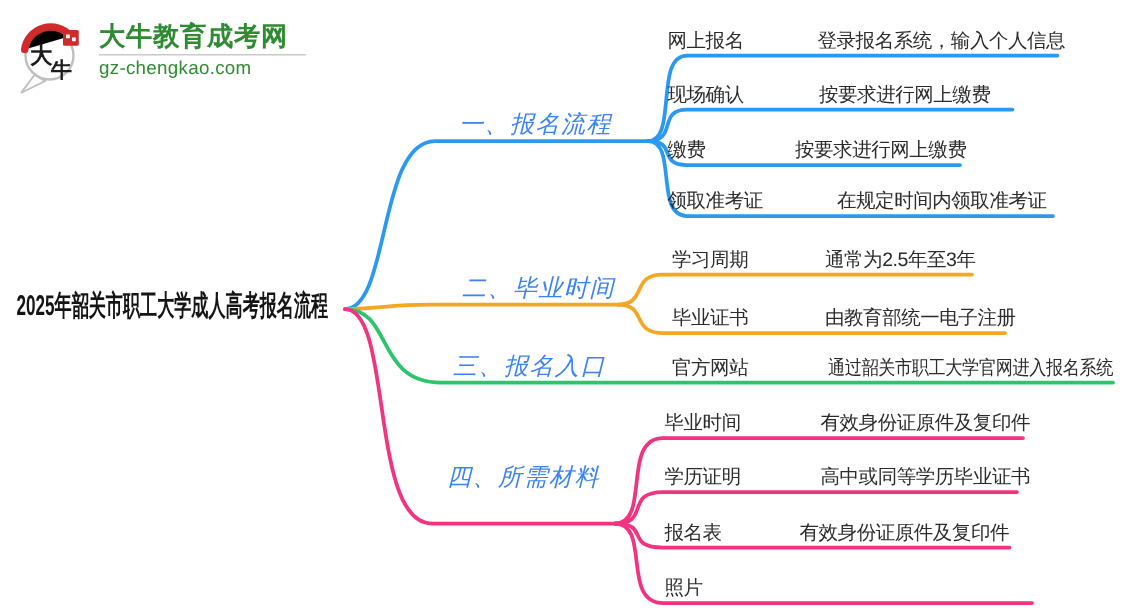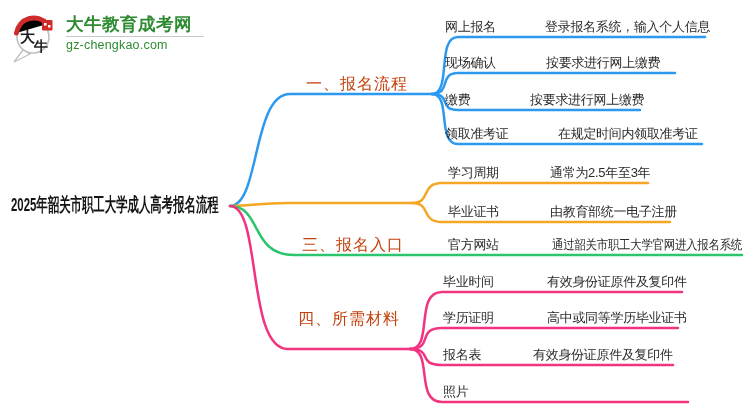--- a/index.html
+++ b/index.html
@@ -2,21 +2,21 @@
 <html><head>
 <meta charset="utf-8">
 <style>
   html,body{margin:0;padding:0;background:#fff;}
   .canvas{position:relative;width:750px;height:410px;background:#ffffff;overflow:hidden;
           font-family:"Liberation Sans","DejaVu Sans",sans-serif;}
   svg.lines{position:absolute;left:0;top:0;}
   svg.lines path{fill:none;stroke-width:2.5;stroke-linecap:round;stroke-linejoin:round;}
   .title{position:absolute;left:11px;top:194px;font-size:19px;font-weight:700;line-height:22px;
          white-space:nowrap;color:#141414;transform:scaleX(.60);transform-origin:left center;}
-  .bl{position:absolute;font-size:16px;line-height:21px;letter-spacing:1px;color:#c2410c;white-space:nowrap;}
+  .bl{position:absolute;font-size:16px;line-height:21px;letter-spacing:1px;color:#3b82f6;white-space:nowrap;font-style:italic;}
   .t{position:absolute;font-size:13px;line-height:20px;letter-spacing:-0.3px;color:#2b2b2b;white-space:nowrap;}
   .v-tight{transform:scaleX(.88);transform-origin:left bottom;}
   
   .logo{position:absolute;left:10px;top:10px;display:flex;align-items:flex-start;}
   .logo-txt{margin-left:6px;padding-top:4px;}
   .brand{font-size:17.5px;font-weight:700;letter-spacing:0.5px;color:#2e8b31;line-height:20px;white-space:nowrap;}
   .brand-divider{width:138px;border-top:1px solid #c9c9c9;margin:2px 0 1px 0;height:0;}
   .domain{font-size:12.5px;font-weight:400;letter-spacing:0.2px;color:#2e8b31;line-height:14px;white-space:nowrap;}
 </style>
 </head>
@@ -72,20 +72,21 @@
   <div class="bl" style="left:306px;top:73px">一、报名流程</div>
   <span class="t" style="left:445px;top:17px">网上报名</span>
   <span class="t" style="left:545px;top:17px">登录报名系统，输入个人信息</span>
   <span class="t" style="left:445px;top:53px">现场确认</span>
   <span class="t" style="left:546px;top:53px">按要求进行网上缴费</span>
   <span class="t" style="left:445px;top:90px">缴费</span>
   <span class="t" style="left:445px;top:124px">领取准考证</span>
   <span class="t" style="left:530px;top:90px">按要求进行网上缴费</span>
   <span class="t" style="left:558px;top:124px">在规定时间内领取准考证</span>
 
+  <div class="bl" style="left:308px;top:182px">二、毕业时间</div>
   <span class="t" style="left:448px;top:163px">学习周期</span>
   <span class="t" style="left:550px;top:163px">通常为2.5年至3年</span>
   <span class="t" style="left:448px;top:202px">毕业证书</span>
   <span class="t" style="left:550px;top:202px">由教育部统一电子注册</span>
 
   <div class="bl" style="left:302px;top:234px">三、报名入口</div>
   <span class="t" style="left:448px;top:235px">官方网站</span>
   <span class="t v-tight" style="left:552px;top:235px">通过韶关市职工大学官网进入报名系统</span>
 
   <div class="bl" style="left:298px;top:308px">四、所需材料</div>

